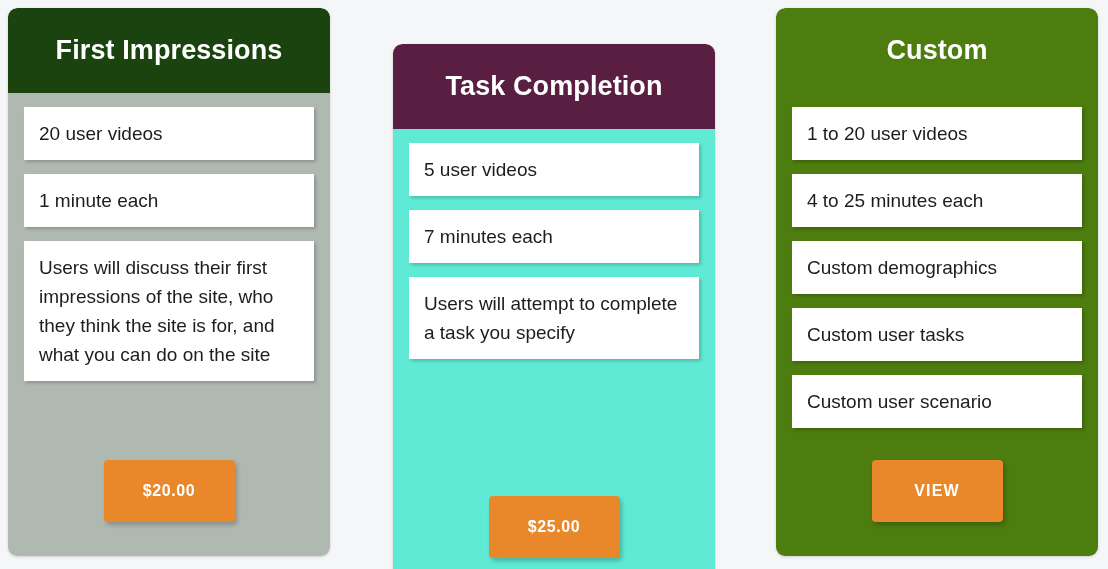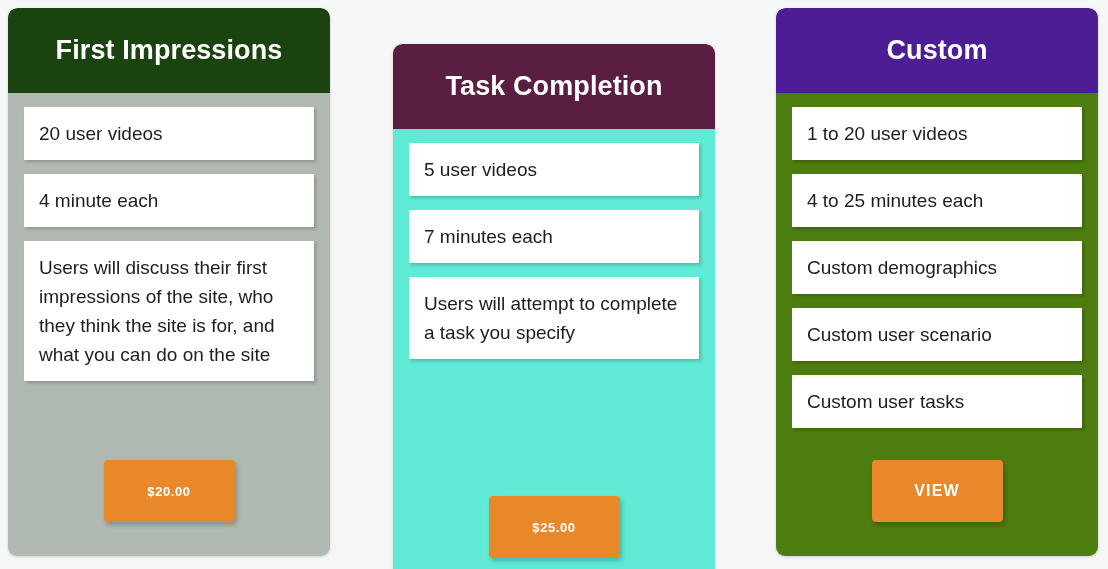--- a/index.html
+++ b/index.html
@@ -80,21 +80,21 @@
   }
 
   .cta-button {
     background: #e8882a;
     color: #ffffff;
     border: none;
     border-radius: 4px;
     width: 131px;
     height: 62px;
     font-family: "Liberation Sans", sans-serif;
-    font-size: 13px;
+    font-size: 16px;
     font-weight: bold;
     font-variant: small-caps;
     letter-spacing: 0.6px;
     cursor: pointer;
     box-shadow: 2px 3px 4px rgba(0,0,0,0.22);
     display: flex;
     align-items: center;
     justify-content: center;
   }
 
@@ -109,21 +109,21 @@
 <body style="background: rgb(245, 246, 248);">
 
 <div id="plans">
 
   <div class="card card-1">
     <div class="card-header" style="background: rgb(26, 67, 16);">
       <div class="card-title">First Impressions</div>
     </div>
     <div class="card-body" style="background: rgb(176, 184, 178);">
       <div class="feature">20 user videos</div>
-      <div class="feature">4 minute each</div>
+      <div class="feature">1 minute each</div>
       <div class="feature">Users will discuss their first impressions of the site, who they think the site is for, and what you can do on the site</div>
       <div class="cta-wrap">
         <button class="cta-button" style="background: rgb(232, 136, 42);">$20.00</button>
       </div>
     </div>
   </div>
 
   <div class="card card-2">
     <div class="card-header" style="background: rgb(90, 30, 66);">
       <div class="card-title">Task Completion</div>
@@ -132,28 +132,28 @@
       <div class="feature">5 user videos</div>
       <div class="feature">7 minutes each</div>
       <div class="feature">Users will attempt to complete a task you specify</div>
       <div class="cta-wrap">
         <button class="cta-button" style="background: rgb(232, 136, 42);">$25.00</button>
       </div>
     </div>
   </div>
 
   <div class="card card-3">
-    <div class="card-header" style="background: #4c1d95;">
+    <div class="card-header" style="background: #4d7c0f;">
       <div class="card-title">Custom</div>
     </div>
     <div class="card-body" style="background: #4d7c0f;">
       <div class="feature">1 to 20 user videos</div>
       <div class="feature">4 to 25 minutes each</div>
       <div class="feature">Custom demographics</div>
+      <div class="feature">Custom user tasks</div>
       <div class="feature">Custom user scenario</div>
-      <div class="feature">Custom user tasks</div>
       <div class="cta-wrap">
         <button class="cta-button uppercase" style="background: rgb(232, 136, 42);">VIEW</button>
       </div>
     </div>
   </div>
 
 </div>
 
 </body></html>

